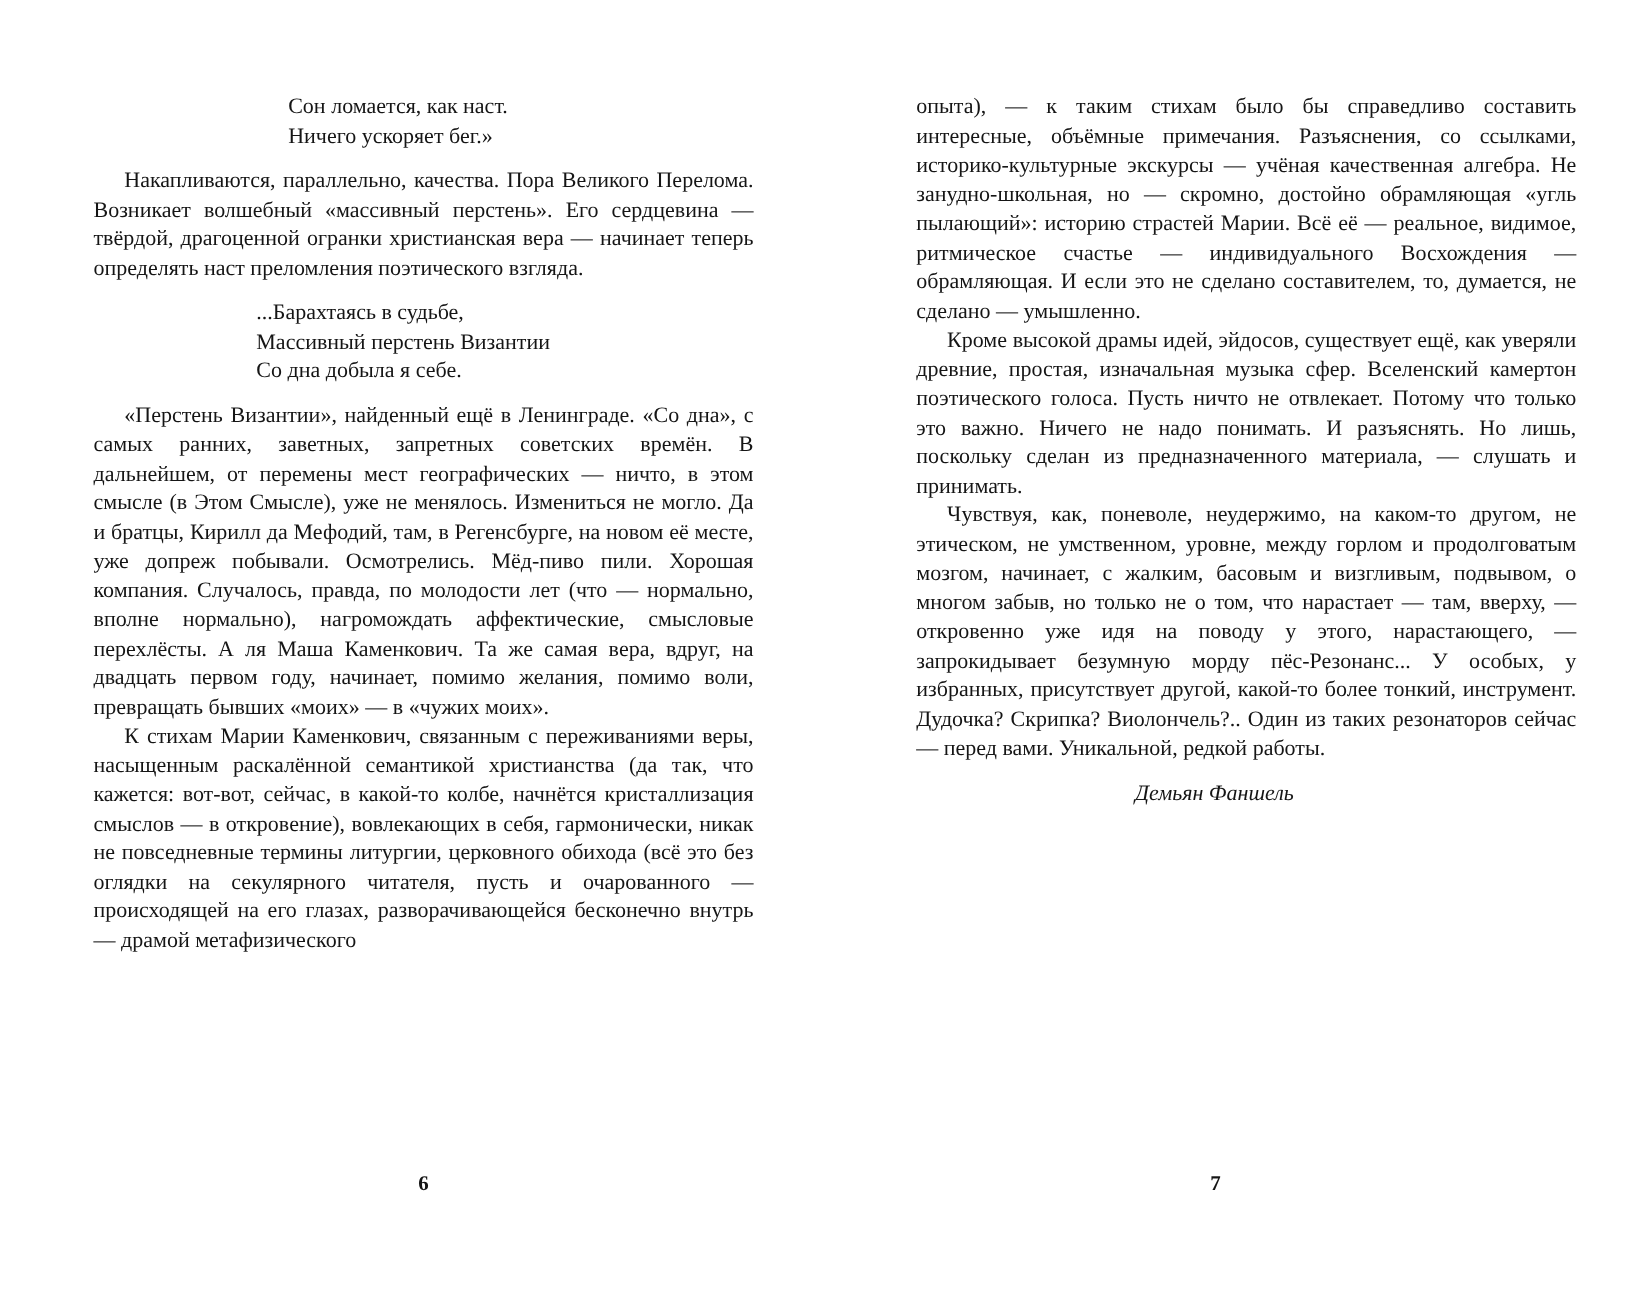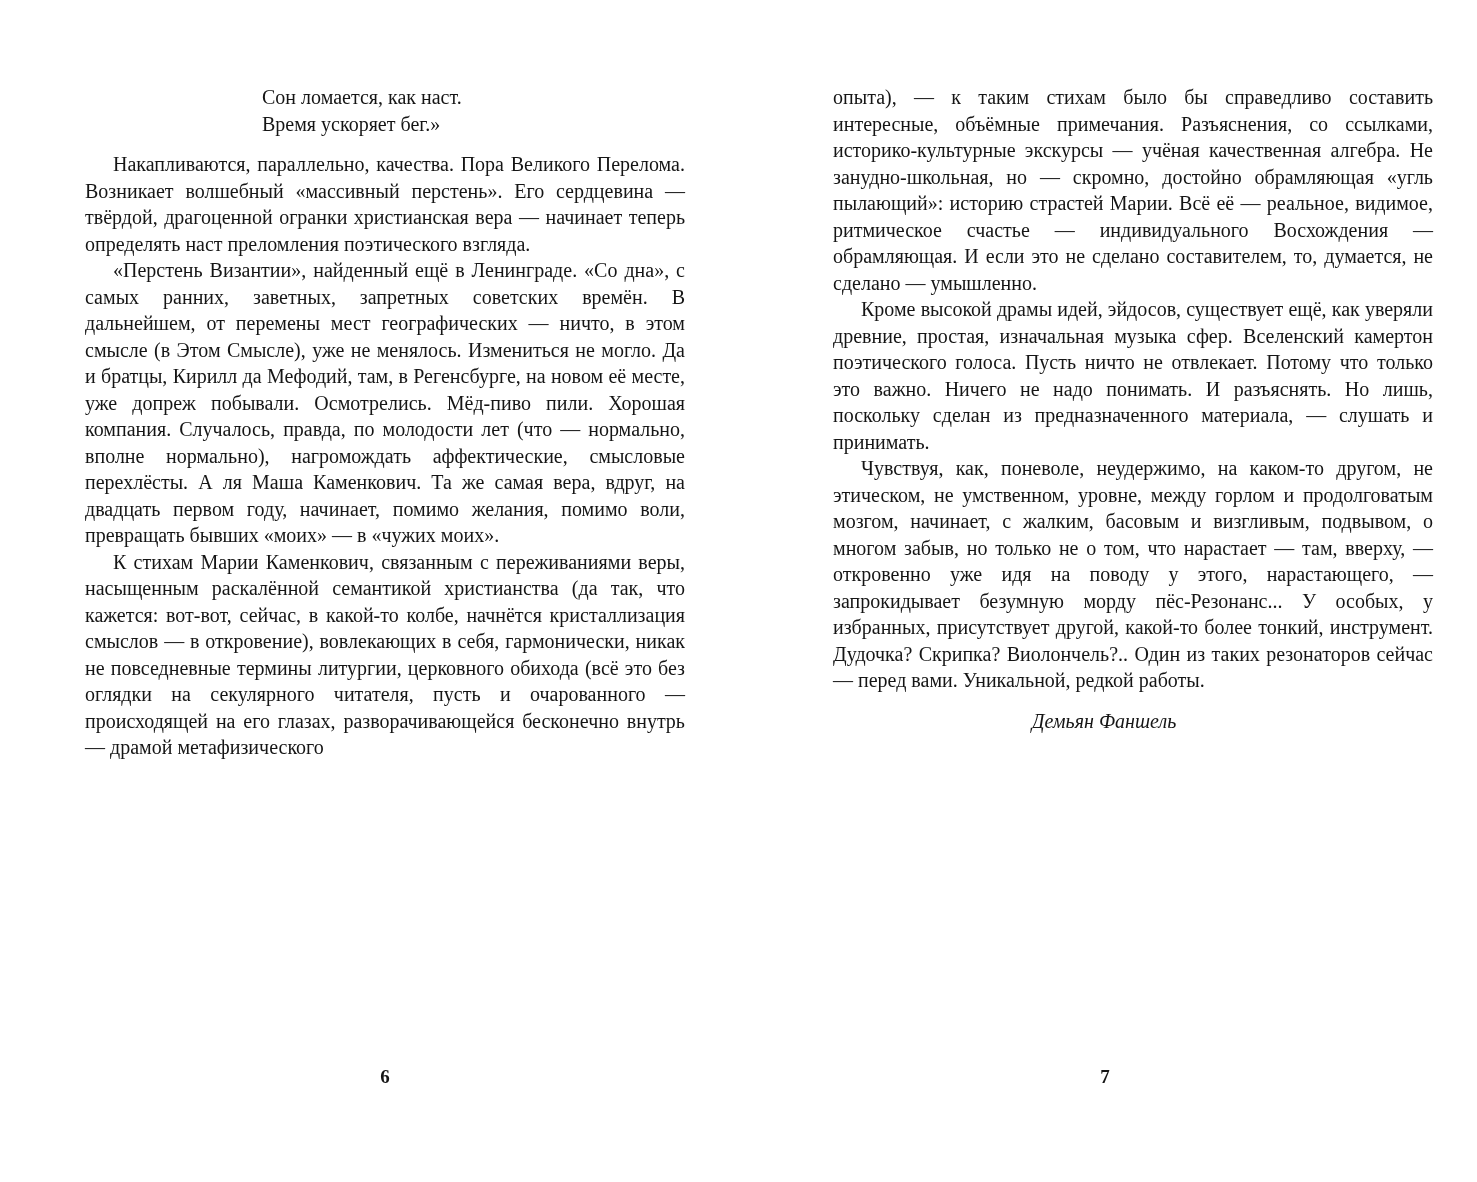--- a/index.html
+++ b/index.html
@@ -69,25 +69,30 @@
   .folio-right { left: 805px; }
 </style>
 </head>
 <body>
 
 <div class="spread">
 
   <div class="page-column page-left-col" lang="ru">
     <div class="verse epigraph">
       <div class="verse-line">Сон ломается, как наст.</div>
-      <div class="verse-line">Время ускоряет бег.»</div>
+      <div class="verse-line">Ничего ускоряет бег.»</div>
     </div>
 
     <p class="para">Накапливаются, параллельно, качества. Пора Великого Перелома. Возникает волшебный «массивный перстень». Его сердцевина — твёрдой, драгоценной огранки христианская вера — начинает теперь определять наст преломления поэтического взгляда.</p>
 
+    <div class="verse">
+      <div class="verse-line">...Барахтаясь в судьбе,</div>
+      <div class="verse-line">Массивный перстень Византии</div>
+      <div class="verse-line">Со дна добыла я себе.</div>
+    </div>
 
     <p class="para">«Перстень Византии», найденный ещё в Ленинграде. «Со дна», с самых ранних, заветных, запретных советских времён. В дальнейшем, от перемены мест географических — ничто, в этом смысле (в Этом Смысле), уже не менялось. Измениться не могло. Да и братцы, Кирилл да Мефодий, там, в Регенсбурге, на новом её месте, уже допреж побывали. Осмотрелись. Мёд-пиво пили. Хорошая компания. Случалось, правда, по молодости лет (что — нормально, вполне нормально), нагромождать аффектические, смысловые перехлёсты. А ля Маша Каменкович. Та же самая вера, вдруг, на двадцать первом году, начинает, помимо желания, помимо воли, превращать бывших «моих» — в «чужих моих».</p>
     <p class="para">К стихам Марии Каменкович, связанным с переживаниями веры, насыщенным раскалённой семантикой христианства (да так, что кажется: вот-вот, сейчас, в какой-то колбе, начнётся кристаллизация смыслов — в откровение), вовлекающих в себя, гармонически, никак не повседневные термины литургии, церковного обихода (всё это без оглядки на секулярного читателя, пусть и очарованного — происходящей на его глазах, разворачивающейся бесконечно внутрь — драмой метафизического</p>
   </div>
 
   <div class="page-column page-right-col" lang="ru">
     <p class="para no-indent">опыта), — к таким стихам было бы справедливо составить интересные, объёмные примечания. Разъяснения, со ссылками, историко-культурные экскурсы — учёная качественная алгебра. Не занудно-школьная, но — скромно, достойно обрамляющая «угль пылающий»: историю страстей Марии. Всё её — реальное, видимое, ритмическое счастье — индивидуального Восхождения — обрамляющая. И если это не сделано составителем, то, думается, не сделано — умышленно.</p>
     <p class="para">Кроме высокой драмы идей, эйдосов, существует ещё, как уверяли древние, простая, изначальная музыка сфер. Вселенский камертон поэтического голоса. Пусть ничто не отвлекает. Потому что только это важно. Ничего не надо понимать. И разъяснять. Но лишь, поскольку сделан из предназначенного материала, — слушать и принимать.</p>
     <p class="para">Чувствуя, как, поневоле, неудержимо, на каком-то другом, не этическом, не умственном, уровне, между горлом и продолговатым мозгом, начинает, с жалким, басовым и визгливым, подвывом, о многом забыв, но только не о том, что нарастает — там, вверху, — откровенно уже идя на поводу у этого, нарастающего, — запрокидывает безумную морду пёс-Резонанс... У особых, у избранных, присутствует другой, какой-то более тонкий, инструмент. Дудочка? Скрипка? Виолончель?.. Один из таких резонаторов сейчас — перед вами. Уникальной, редкой работы.</p>
     <div class="signature">Демьян Фаншель</div>

